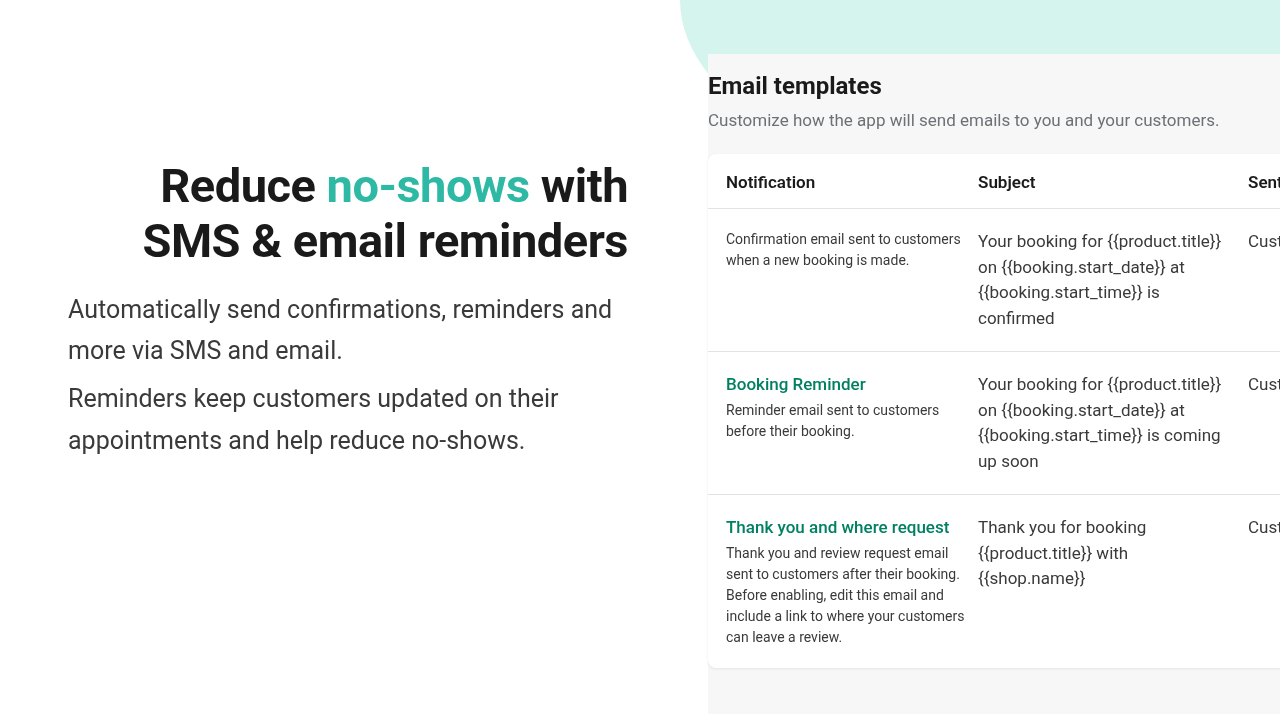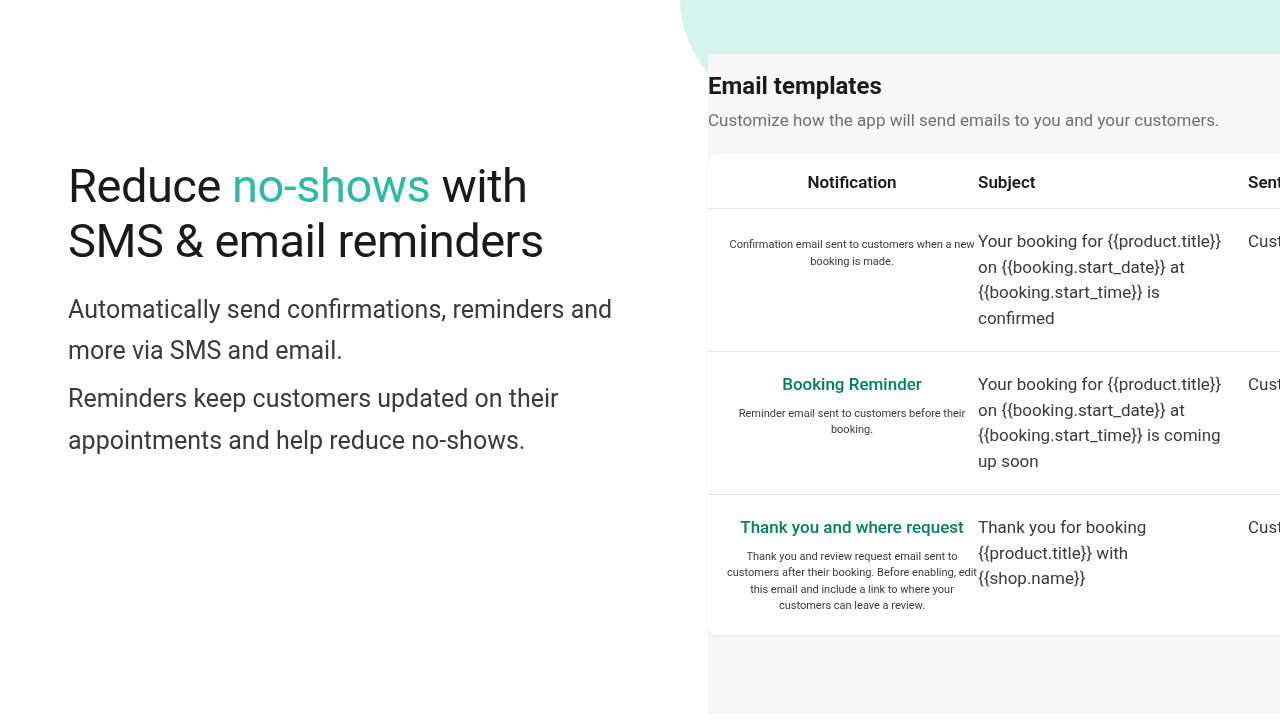--- a/index.html
+++ b/index.html
@@ -23,24 +23,25 @@
 }
 .left-panel {
   position: absolute;
   left: 68px;
   top: 158px;
   width: 560px;
   z-index: 2;
 }
 .headline {
   font-size: 47px;
-  font-weight: 400;
+  font-weight: 700;
   line-height: 1.18;
   color: #1a1a1a;
   letter-spacing: -0.5px;
+  text-align: right;
 }
 .headline .highlight {
   color: #2db9a3;
 }
 .para {
   font-size: 25px;
   line-height: 1.65;
   color: #3a3a3a;
   margin-top: 20px;
   font-weight: 400;
@@ -78,39 +79,38 @@
 .thead {
   display: flex;
   border-bottom: 1px solid #e1e3e5;
   padding: 18px 18px 16px 18px;
 }
 .th {
   font-size: 17px;
   font-weight: 600;
   color: #1a1a1a;
 }
-.col-notif { width: 252px; flex-shrink: 0; text-align: center; }
+.col-notif { width: 252px; flex-shrink: 0; }
 .col-subject { width: 252px; flex-shrink: 0; padding-left: 0px; }
 .col-sent { width: 80px; flex-shrink: 0; padding-left: 18px; }
 .trow {
   display: flex;
   padding: 20px 18px;
   border-bottom: 1px solid #e1e3e5;
 }
 .trow:last-child { border-bottom: none; }
 .cell { font-size: 17px; color: #3a3a3a; line-height: 1.5; }
 .notif-title {
   color: #008060;
   font-weight: 500;
   margin-bottom: 2px;
 }
 .notif-desc {
   color: #3a3a3a;
-  font-size: 11px;
-  margin-top: 8px;
+  font-size: 14px;
 }
 .subject-text {
   color: #3a3a3a;
   display: flex;
   align-items: flex-start;
   height: 100%;
 }
 .sent-text {
   color: #3a3a3a;
   display: flex;

